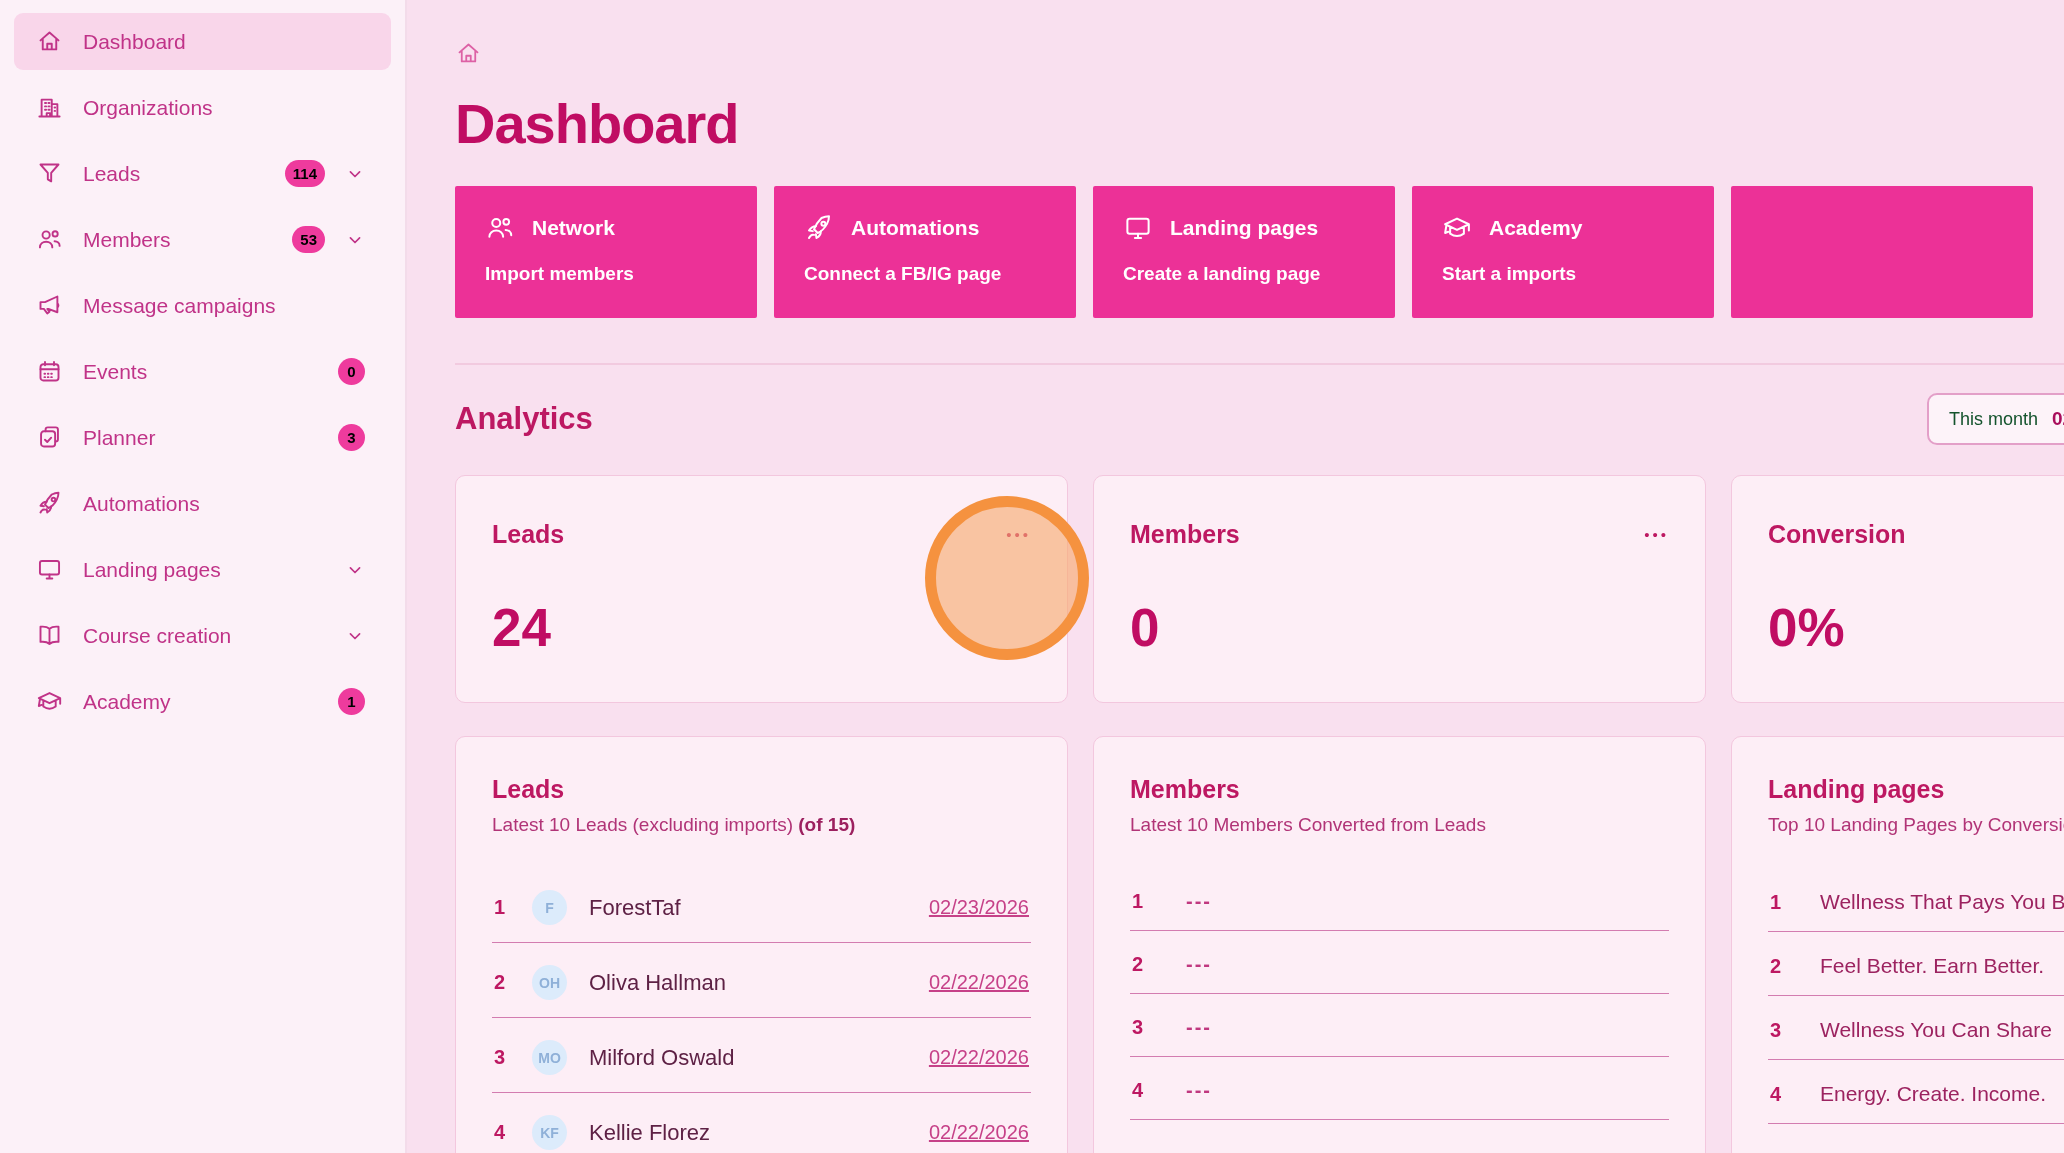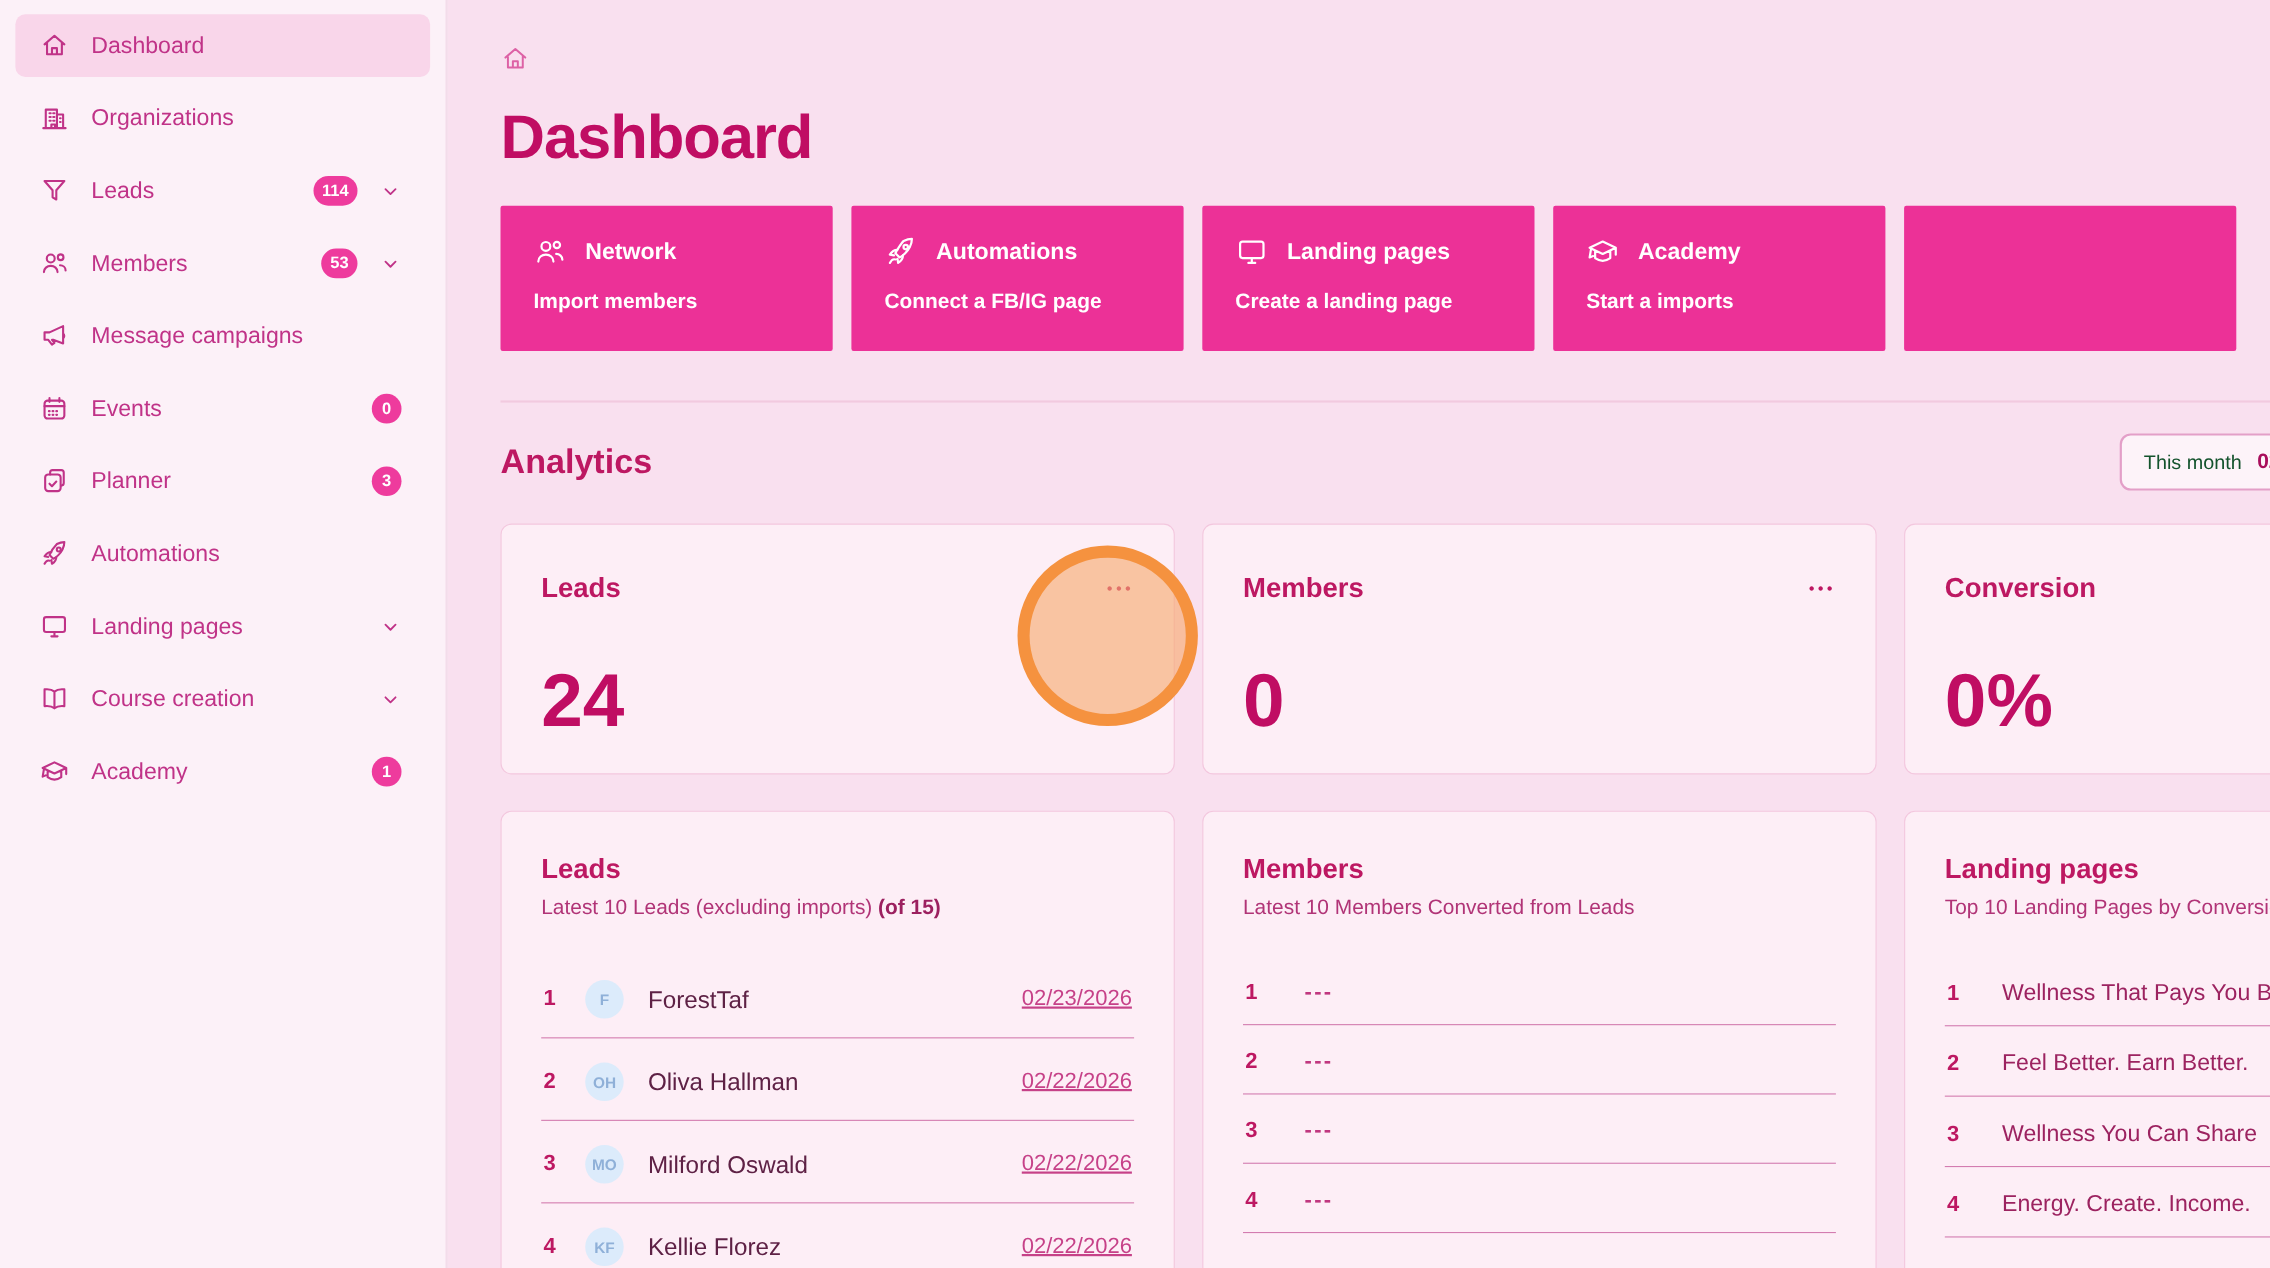--- a/index.html
+++ b/index.html
@@ -8,21 +8,21 @@
 
   
   .sidebar{width:407px;flex-shrink:0;background:#fcf1f8;border-right:2px solid #f3dcea;
     padding:13px 14px;box-sizing:border-box;}
   .nav-item{height:57px;margin-bottom:9px;display:flex;align-items:center;
     padding:0 26px 0 22px;border-radius:9px;gap:20px;cursor:pointer;color:#c03388;}
   .nav-item.active{background:#f9d6ea;}
   .nav-item .label{font-size:21px;flex:1;white-space:nowrap;}
   .ic{width:27px;height:27px;stroke:currentColor;fill:none;stroke-width:1.7;
     stroke-linecap:round;stroke-linejoin:round;flex-shrink:0;}
-  .badge{background:#ee3b9d;color:#ffffff;font-size:15px;font-weight:bold;
+  .badge{background:#ee3b9d;color:#000000;font-size:15px;font-weight:bold;
     min-width:27px;height:27px;border-radius:14px;display:flex;align-items:center;
     justify-content:center;padding:0 8px;box-sizing:border-box;}
   .chev{width:20px;height:20px;stroke:#c03388;fill:none;stroke-width:2;
     stroke-linecap:round;stroke-linejoin:round;}
 
   
   .main{flex:1;padding:40px 0 0 48px;box-sizing:border-box;position:relative;}
   .crumb-ic{width:27px;height:27px;stroke:#dd61a5;fill:none;stroke-width:1.6;
     stroke-linecap:round;stroke-linejoin:round;}
   h1.page-title{margin:20px 0 0 0;font-size:56px;font-weight:bold;color:#c00d63;letter-spacing:-1px;}
@@ -48,21 +48,21 @@
 
   .stats,.lists{display:flex;gap:25px;width:max-content;}
   .stats{margin-top:30px;}
   .lists{margin-top:33px;}
   .card{width:613px;background:#fdeef6;border:1px solid #f3c7de;border-radius:10px;
     box-sizing:border-box;flex-shrink:0;}
   .stat-card{height:228px;padding:44px 36px;}
   .stat-head{display:flex;align-items:center;justify-content:space-between;}
   .stat-title{font-size:25px;font-weight:bold;color:#bd1862;}
   .dots{font-size:15px;letter-spacing:3px;color:#bd1862;cursor:pointer;line-height:10px;}
-  .stat-value{font-size:68px;font-weight:bold;color:#c00d63;margin-top:48px;}
+  .stat-value{font-size:53px;font-weight:bold;color:#c00d63;margin-top:48px;}
 
   .list-card{min-height:420px;padding:38px 36px;}
   .list-title{font-size:25px;font-weight:bold;color:#bd1862;}
   .list-sub{font-size:19px;color:#b13477;margin-top:10px;white-space:nowrap;}
   .list-sub b{color:#9c205f;}
   .rows{margin-top:44px;}
   .row{display:flex;align-items:center;padding:10px 2px 17px 2px;
     border-bottom:1px solid #d37cb0;margin-bottom:12px;}
   .rank{font-size:20px;font-weight:bold;color:#bd1862;width:26px;}
   .avatar{width:35px;height:35px;border-radius:50%;background:#dcebfb;color:#8fb0d8;

